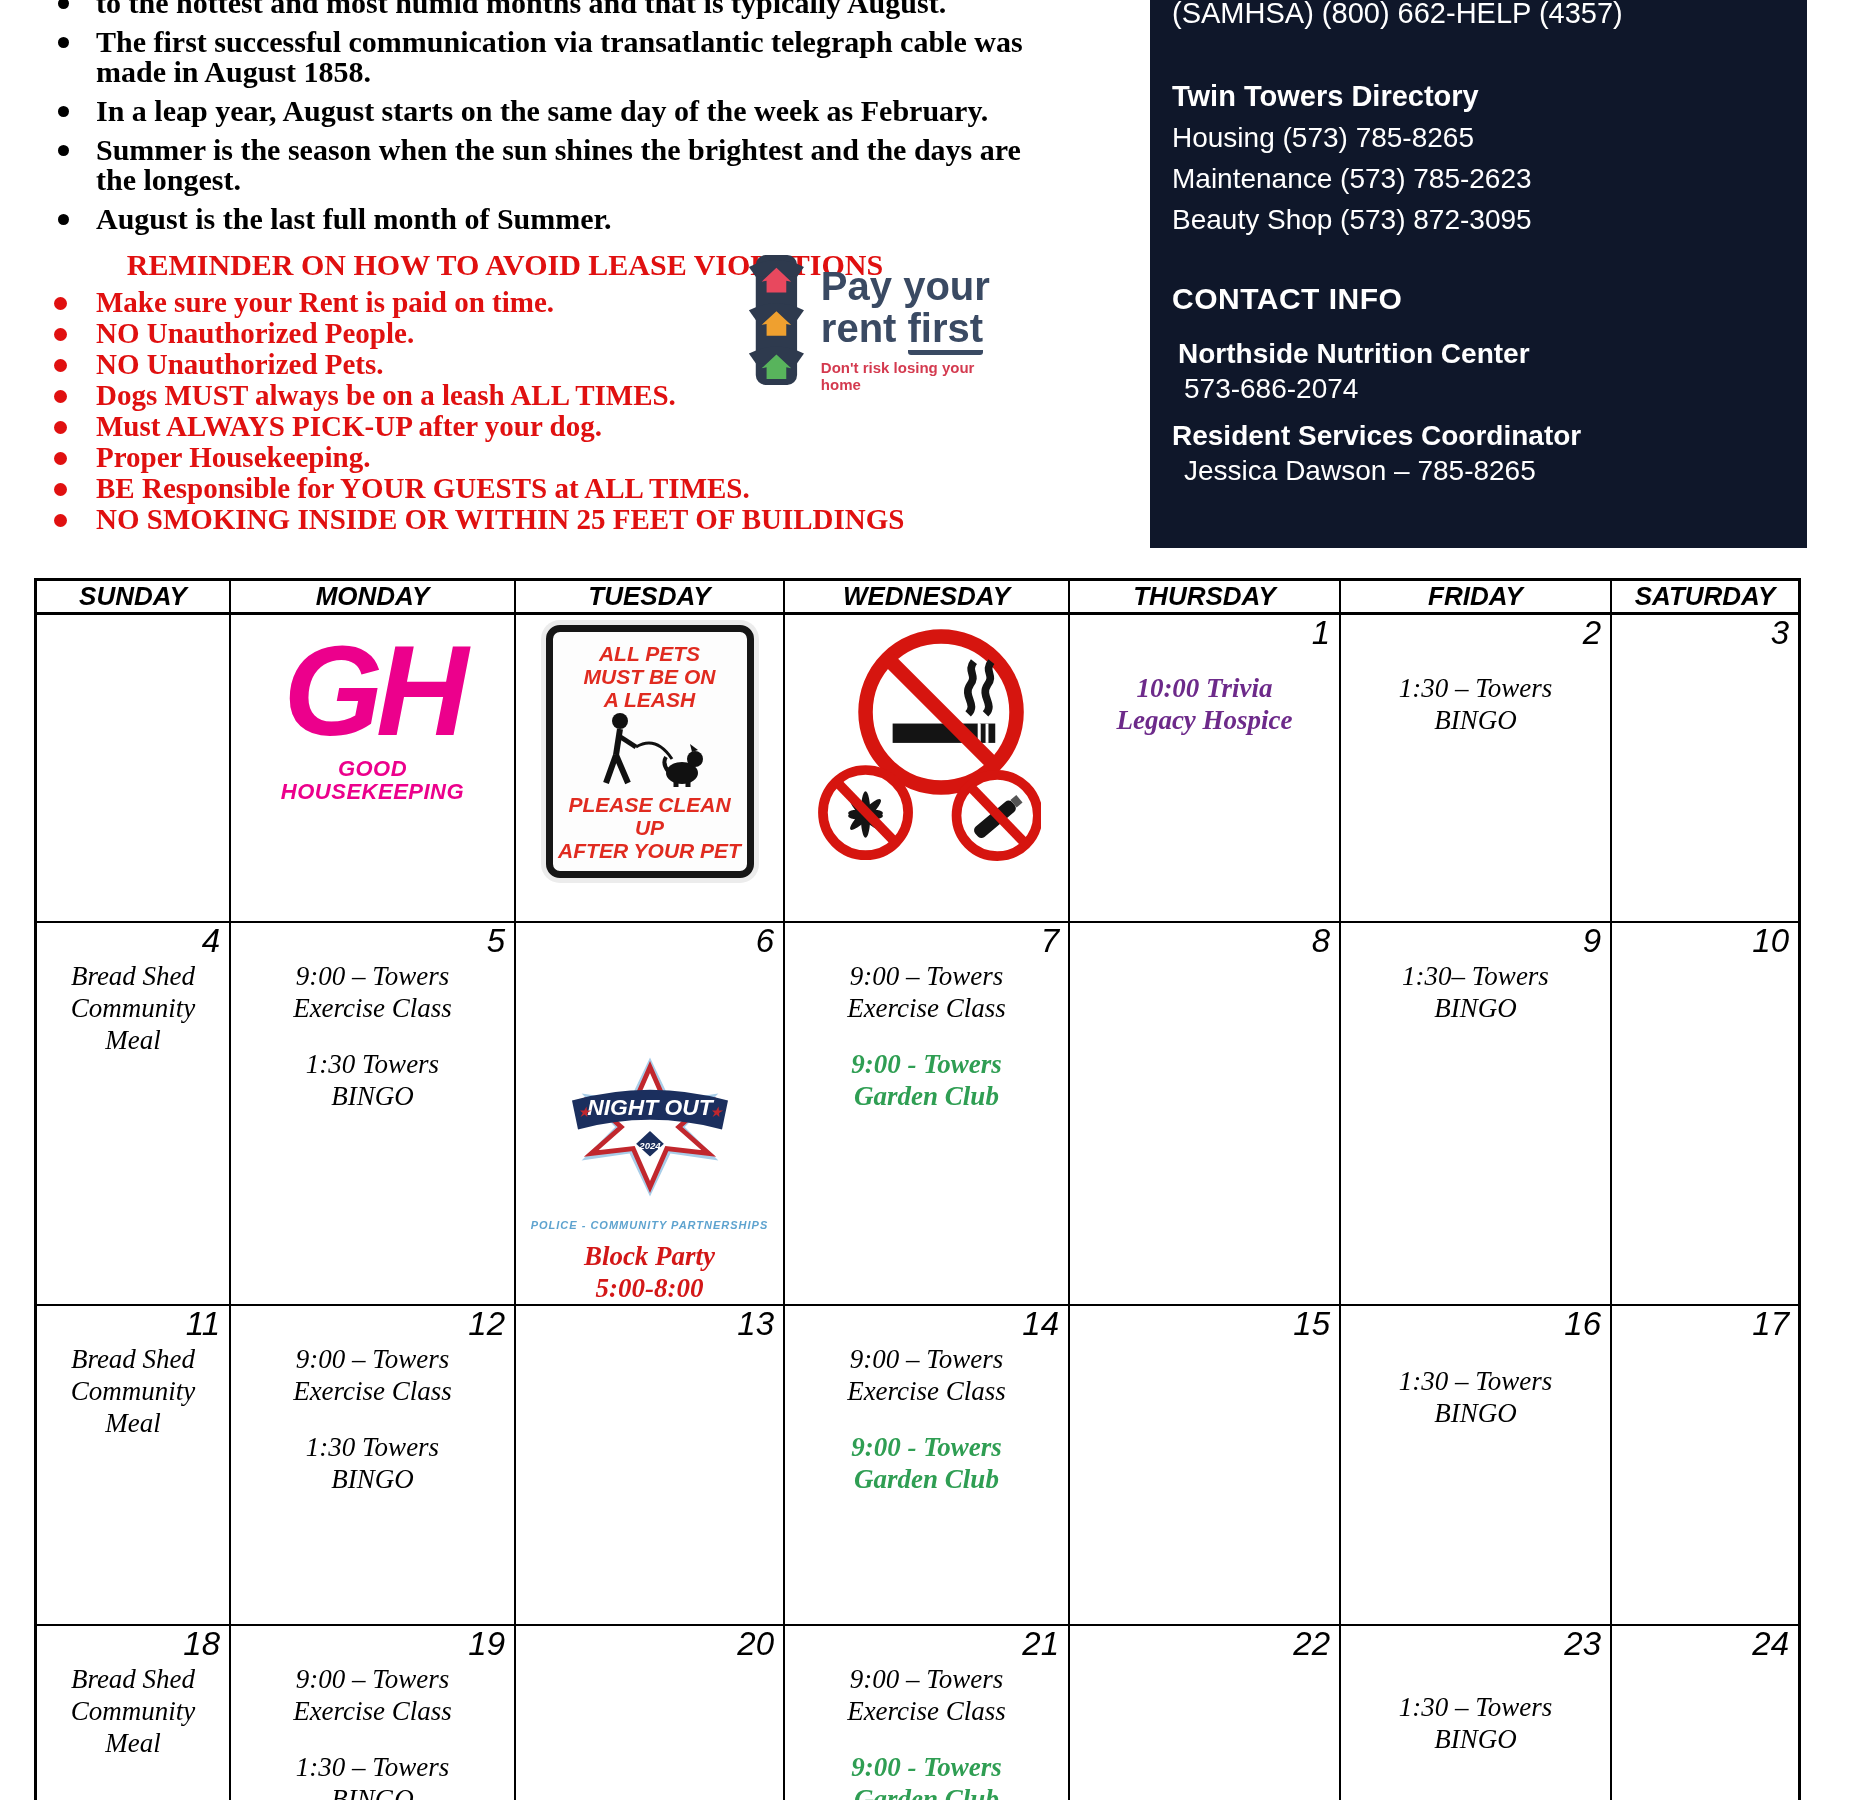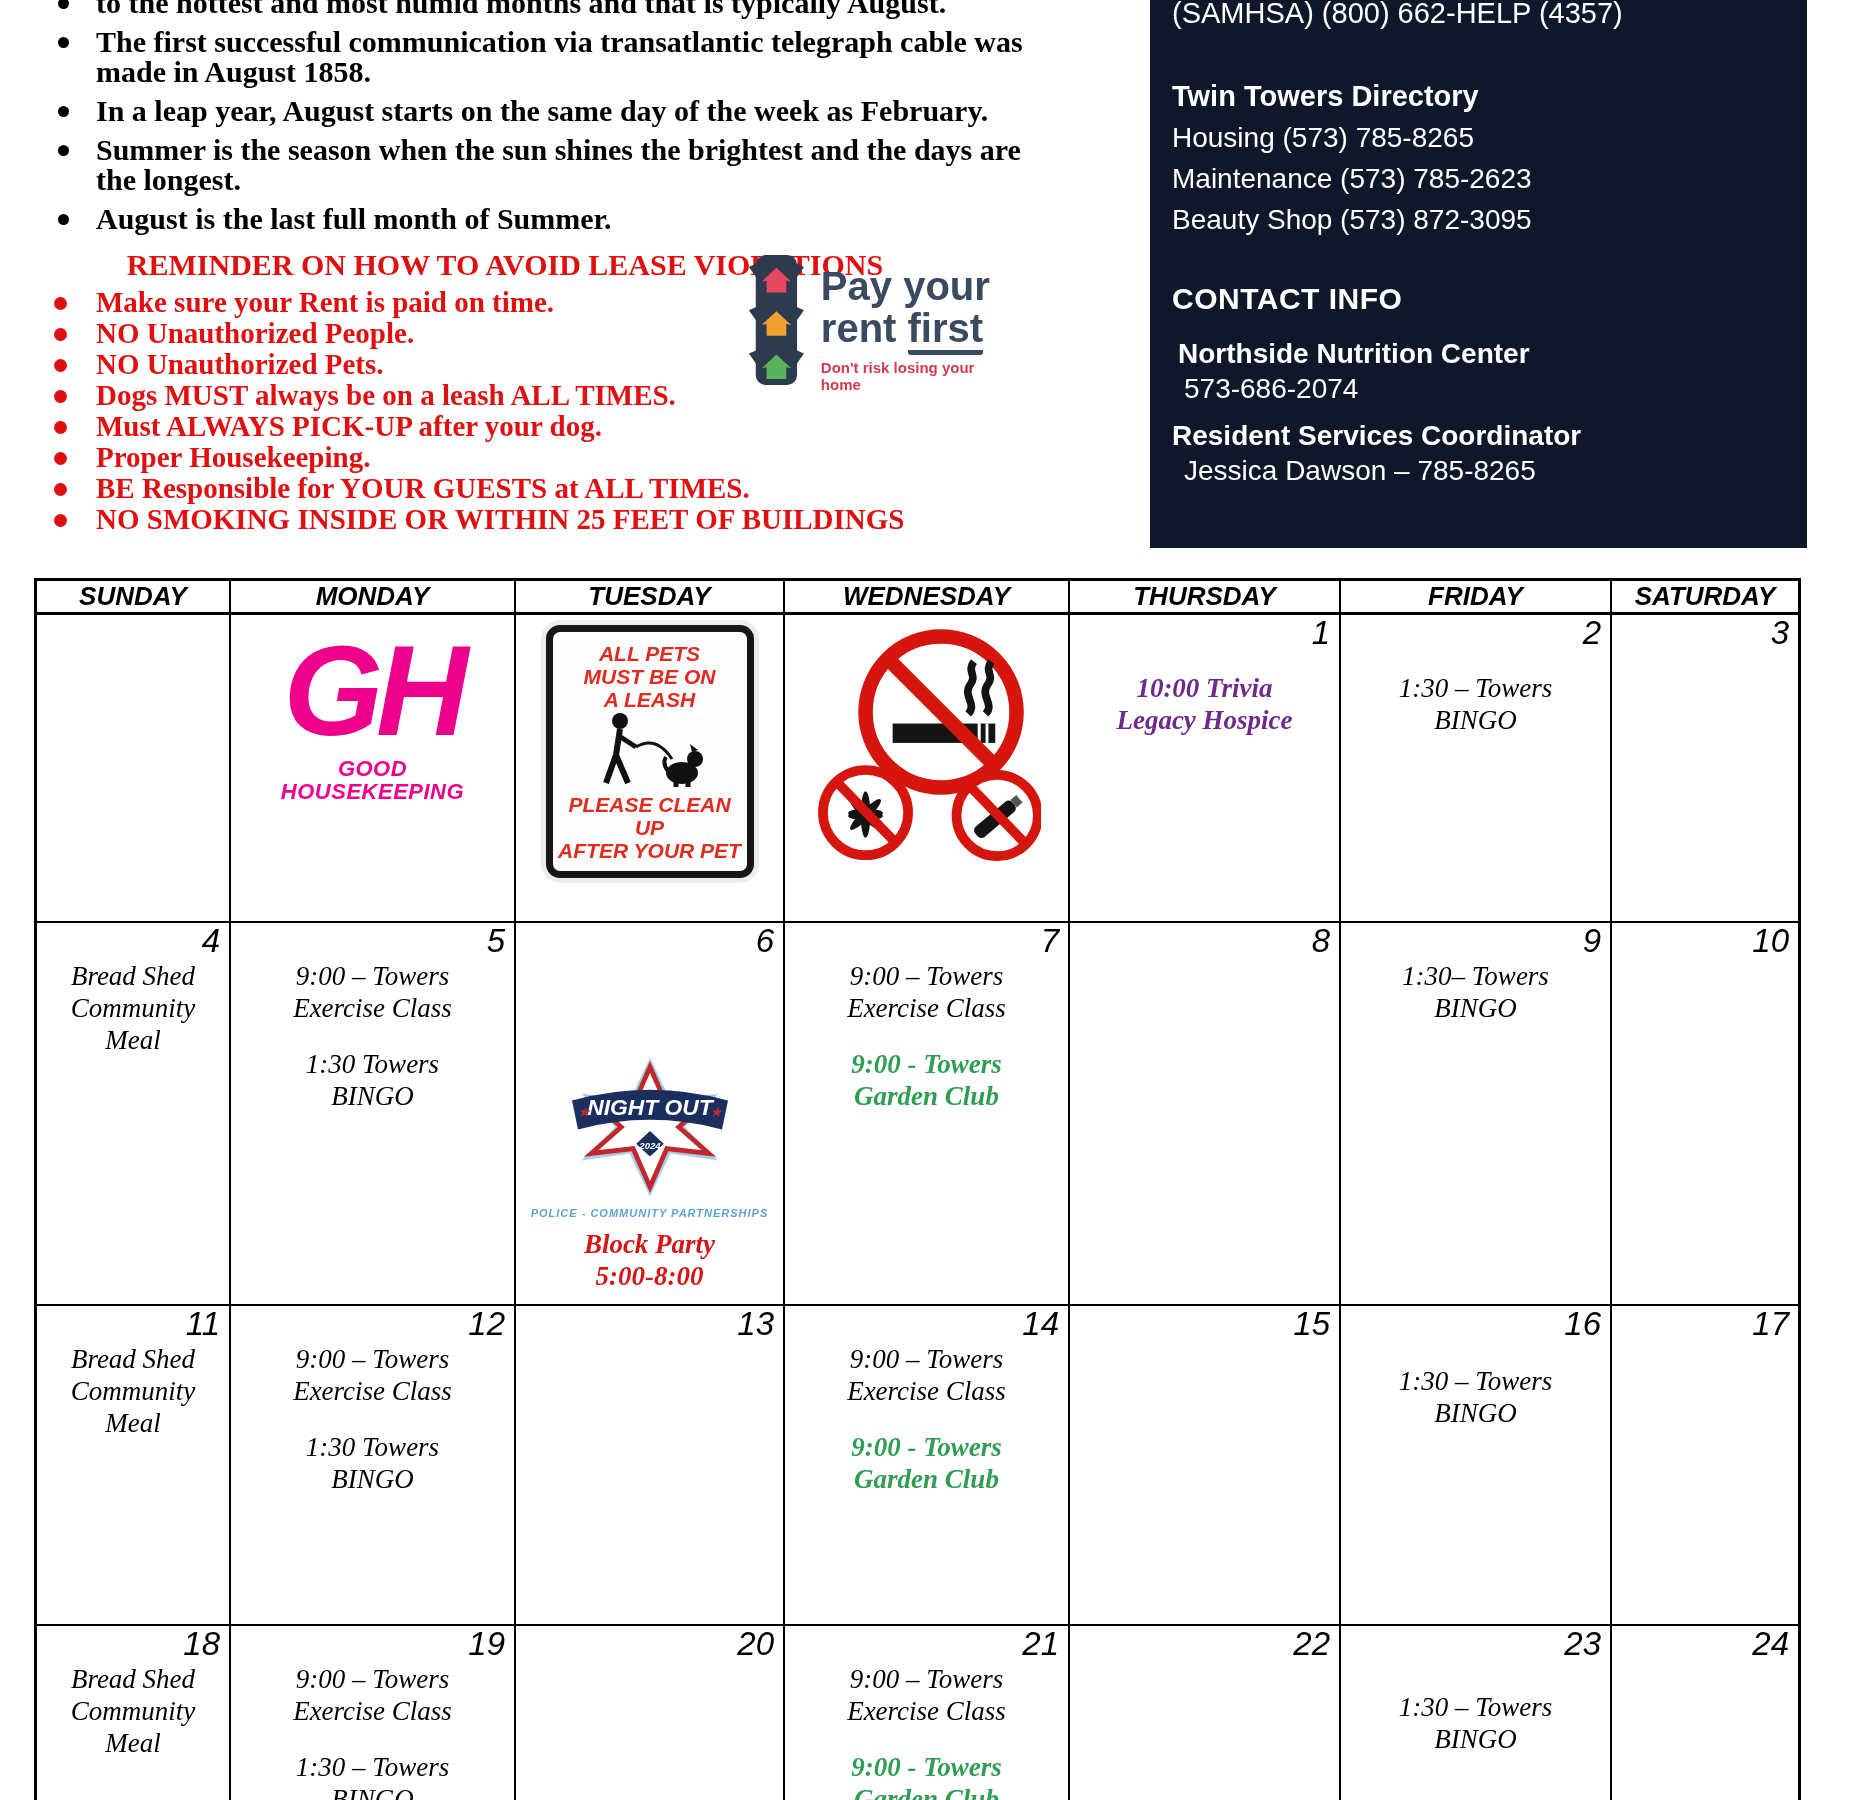--- a/index.html
+++ b/index.html
@@ -53,21 +53,21 @@
 
   
   .gh{margin-top:16px;text-align:center;}
   .gh-mono{font-family:"Liberation Sans",sans-serif;font-weight:700;font-size:128px;line-height:120px;letter-spacing:-7px;}
   .gh-cap{font-family:"Liberation Sans",sans-serif;font-weight:bold;font-size:22px;line-height:1.06;letter-spacing:.5px;margin-top:6px;}
   .leash{width:186px;margin:10px auto 0;background:#fdfdfd;border:7px solid #161616;border-radius:14px;
          box-shadow:0 0 0 5px #ececec;padding:10px 4px 8px;text-align:center;}
   .leash-head,.leash-foot{font-family:"Liberation Sans",sans-serif;font-weight:800;font-size:21px;line-height:1.1;color:#e02b20;}
   .nosmoke{display:block;margin:4px auto 0;}
   .night{margin:132px auto 0;text-align:center;}
-  .night-cap{font-family:"Liberation Sans",sans-serif;font-weight:bold;font-size:11px;letter-spacing:1px;color:#5ea3cf;margin-top:4px;}
+  .night-cap{font-family:"Liberation Sans",sans-serif;font-weight:bold;font-size:11px;letter-spacing:1px;color:#5ea3cf;margin-top:16px;}
 </style>
 </head>
 <body>
 
 <div class="page">
 
   <div class="facts">
     <ul>
         <li>to the hottest and most humid months and that is typically August.</li>
         <li>The first successful communication via transatlantic telegraph cable was made in August 1858.</li>

